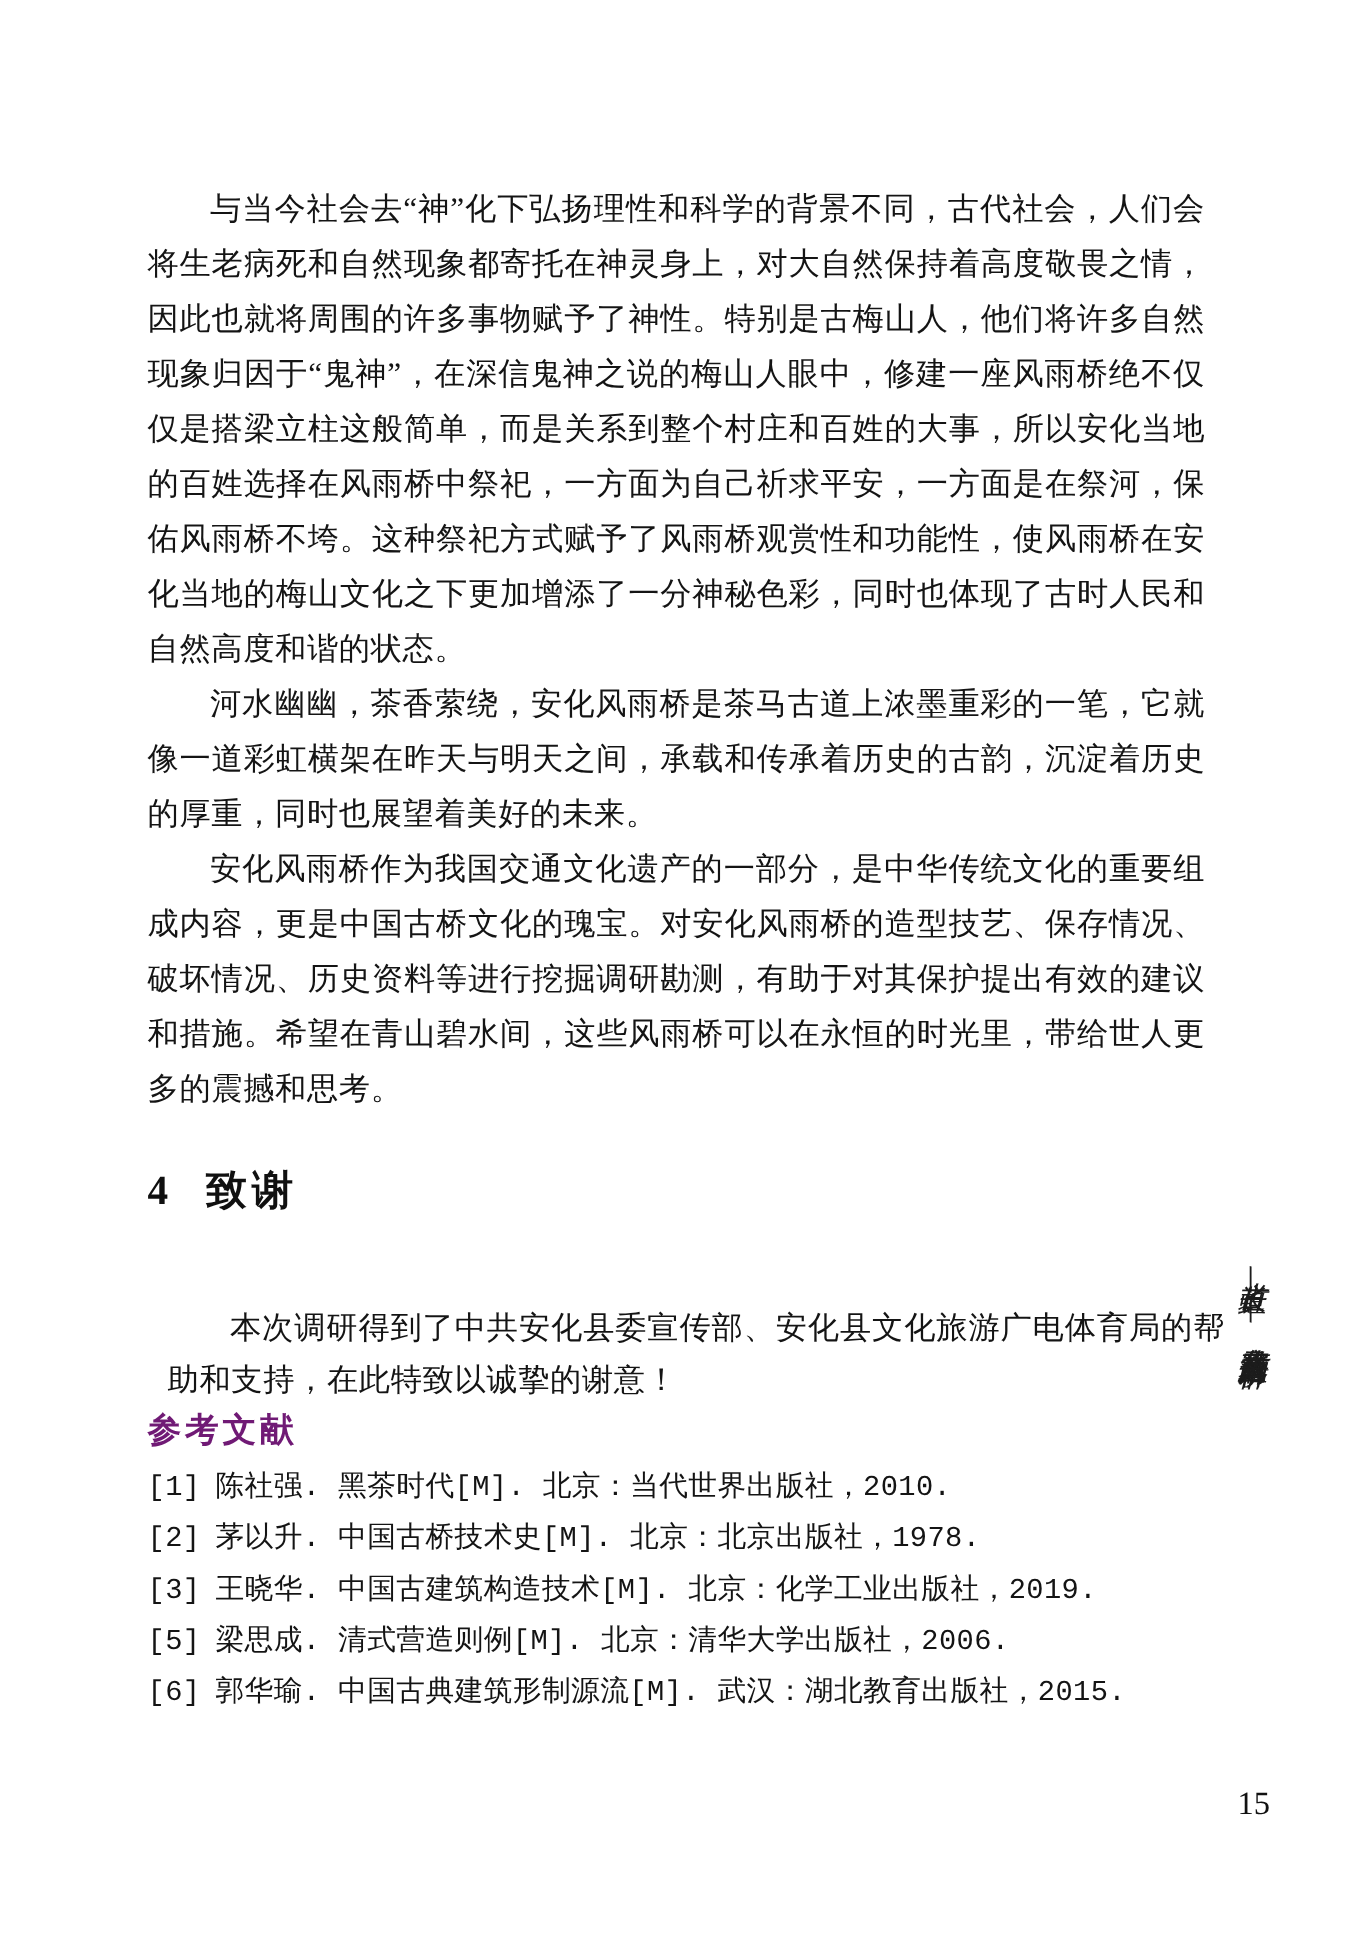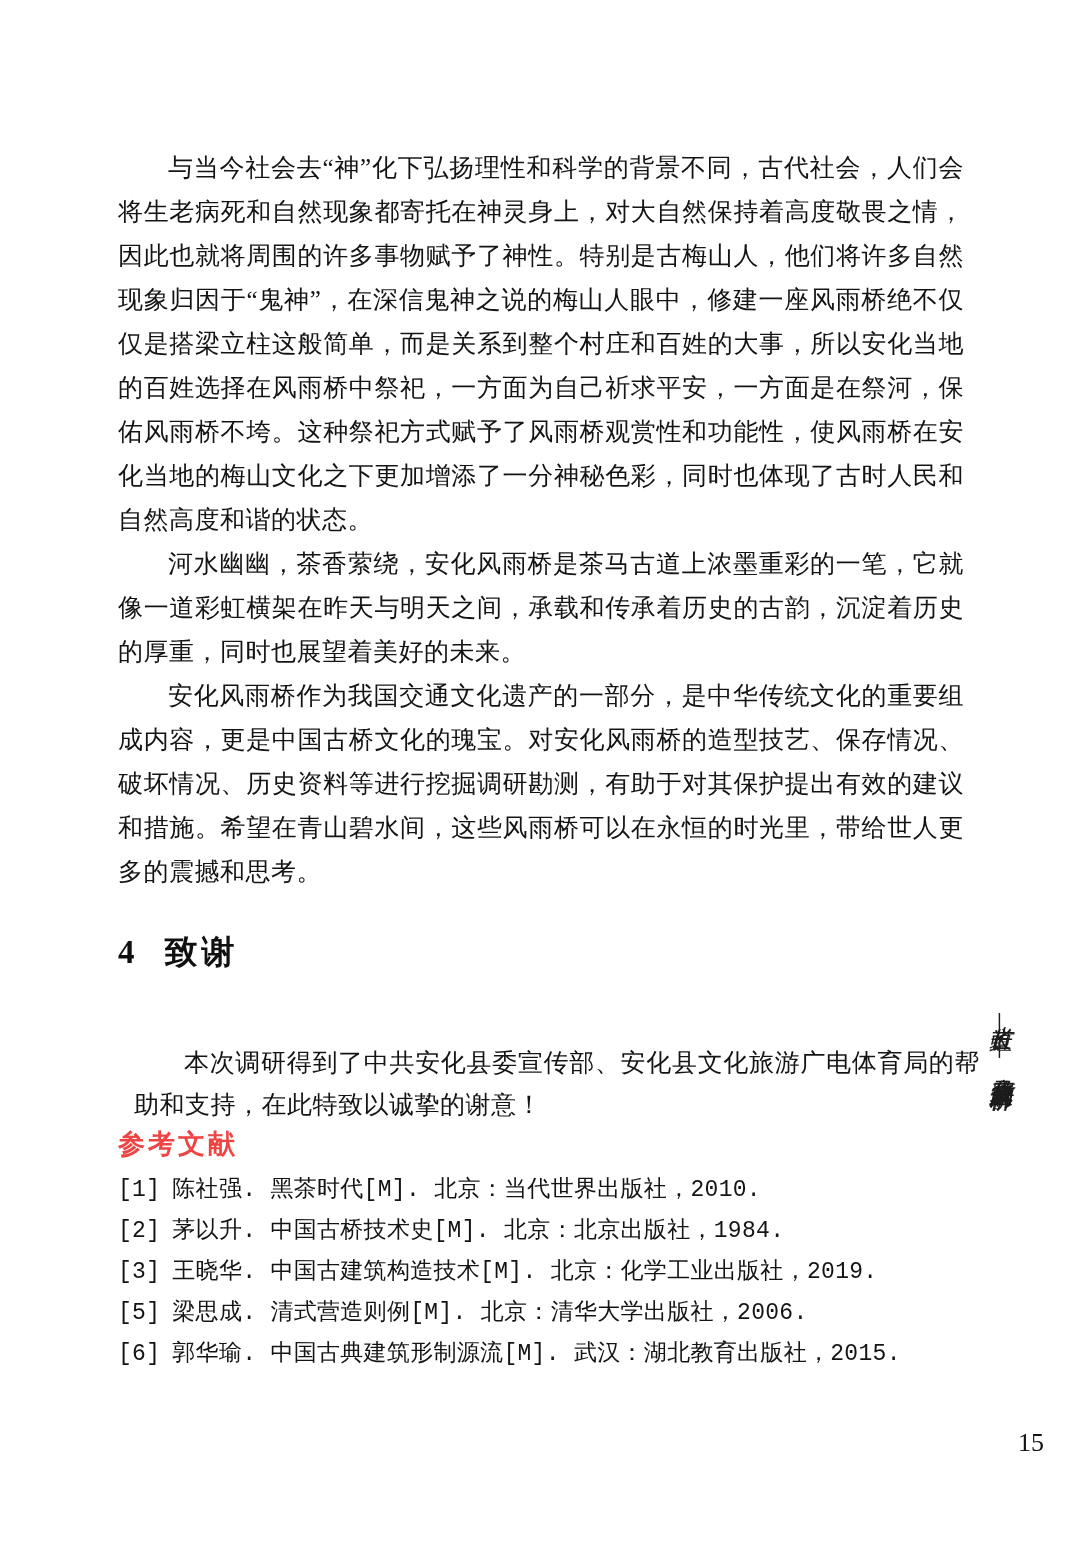--- a/index.html
+++ b/index.html
@@ -64,21 +64,21 @@
   
   .refs-heading {
     position: absolute;
     left: 118px; top: 1128px;
     margin: 0;
     font-size: 27px;
     line-height: 32px;
     font-weight: bold;
     font-family: "Liberation Sans", "DejaVu Sans", sans-serif;
     letter-spacing: 3px;
-    color: #ef4444;
+    color: #701a75;
   }
   .refs {
     position: absolute;
     left: 118px; top: 1170px; width: 846px; font-family: Liberation Mono, monospace;
   }
   .ref {
     font-size: 23px;
     line-height: 41px;
     letter-spacing: 0.3px;
     white-space: nowrap;
@@ -98,21 +98,20 @@
     font-family: "DejaVu Serif", "Liberation Serif", serif;
     color: #1c1c1c;
   }
   
   .page-number {
     position: absolute;
     left: 990px; top: 1428px;
     font-size: 26px;
     font-family: "Liberation Serif", "DejaVu Serif", serif;
     color: #111;
-    margin-left: 28px;
   }
 </style>
 </head>
 <body>
 
 <div class="page">
 
   <div class="body-text">
     <p>与当今社会去“神”化下弘扬理性和科学的背景不同，古代社会，人们会将生老病死和自然现象都寄托在神灵身上，对大自然保持着高度敬畏之情，因此也就将周围的许多事物赋予了神性。特别是古梅山人，他们将许多自然现象归因于“鬼神”，在深信鬼神之说的梅山人眼中，修建一座风雨桥绝不仅仅是搭梁立柱这般简单，而是关系到整个村庄和百姓的大事，所以安化当地的百姓选择在风雨桥中祭祀，一方面为自己祈求平安，一方面是在祭河，保佑风雨桥不垮。这种祭祀方式赋予了风雨桥观赏性和功能性，使风雨桥在安化当地的梅山文化之下更加增添了一分神秘色彩，同时也体现了古时人民和自然高度和谐的状态。</p>
     <p>河水幽幽，茶香萦绕，安化风雨桥是茶马古道上浓墨重彩的一笔，它就像一道彩虹横架在昨天与明天之间，承载和传承着历史的古韵，沉淀着历史的厚重，同时也展望着美好的未来。</p>
@@ -125,21 +124,21 @@
 
   <p class="ack">本次调研得到了中共安化县委宣传部、安化县文化旅游广电体育局的帮助和支持，在此特致以诚挚的谢意！</p>
 
   <h3 class="refs-heading">参考文献</h3>
 
   <div class="refs">
     <div class="ref">
       <span class="ref-label">[1]</span><span class="ref-text">陈社强. 黑茶时代[M]. 北京：当代世界出版社，2010.</span>
     </div>
     <div class="ref">
-      <span class="ref-label">[2]</span><span class="ref-text">茅以升. 中国古桥技术史[M]. 北京：北京出版社，1984.</span>
+      <span class="ref-label">[2]</span><span class="ref-text">茅以升. 中国古桥技术史[M]. 北京：北京出版社，1978.</span>
     </div>
     <div class="ref">
       <span class="ref-label">[3]</span><span class="ref-text">王晓华. 中国古建筑构造技术[M]. 北京：化学工业出版社，2019.</span>
     </div>
     <div class="ref">
       <span class="ref-label">[5]</span><span class="ref-text">梁思成. 清式营造则例[M]. 北京：清华大学出版社，2006.</span>
     </div>
     <div class="ref">
       <span class="ref-label">[6]</span><span class="ref-text">郭华瑜. 中国古典建筑形制源流[M]. 武汉：湖北教育出版社，2015.</span>
     </div>

